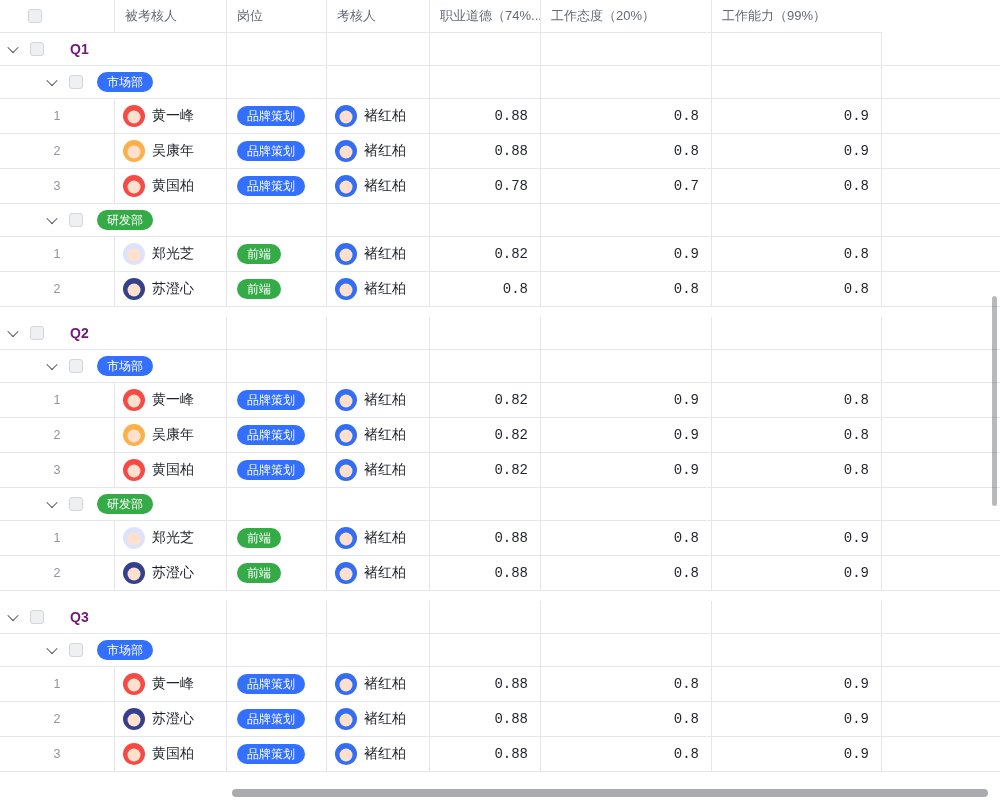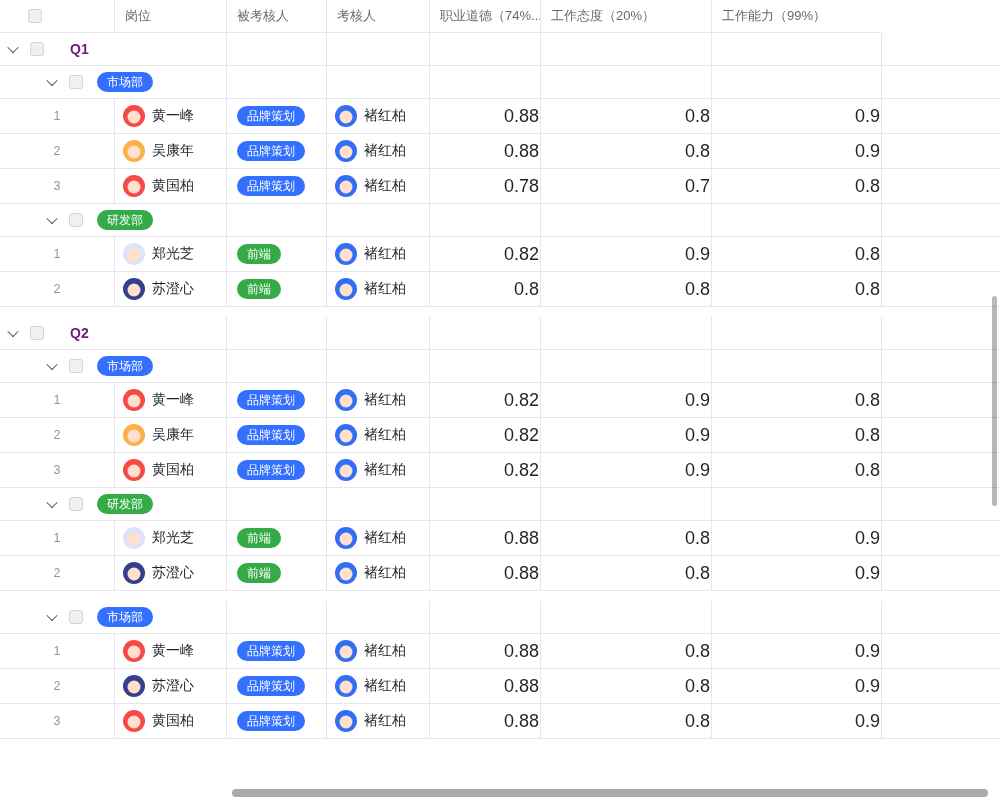--- a/index.html
+++ b/index.html
@@ -49,21 +49,21 @@
   .person-cell { padding-left: 8px; }
   .avatar {
     width: 22px; height: 22px; border-radius: 50%; flex: none;
     position: relative; overflow: hidden; margin-right: 7px;
   }
   .avatar-face {
     position: absolute; width: 13px; height: 13px; border-radius: 50%;
     background: #ffe0cc; left: 50%; top: 56%; transform: translate(-50%,-50%);
   }
   .person-name { font-size: 14px; color: #1f2329; }
-  .num-cell { justify-content: flex-end; padding-right: 1px; font-size: 18px; }
+  .num-cell { justify-content: flex-end; padding-right: 12px; font-size: 14px; font-family: Liberation Mono, monospace; }
   .group-gap { height: 10px; background: #ffffff; }
   .footer-row .cell { border-bottom: none; color: #4d7c0f; font-size: 19px; margin-top: 28px; }
   .footer-count-cell { padding-left: 45px; }
   .vscroll {
     position: absolute; right: 3px; top: 296px; width: 5px; height: 210px;
     background: rgba(50,54,62,0.35); border-radius: 3px;
   }
   .hscroll {
     position: absolute; left: 232px; bottom: 3px; width: 756px; height: 8px;
     background: rgba(50,54,62,0.42); border-radius: 4px;
@@ -71,22 +71,22 @@
 </style>
 </head>
 <body>
 
 <div class="grid">
 
   <div class="row h33 header-row">
     <div class="cell lead-cell">
       <span class="checkbox"></span>
     </div>
+    <div class="cell">被考核人</div>
     <div class="cell">岗位</div>
-    <div class="cell">被考核人</div>
     <div class="cell">考核人</div>
     <div class="cell">职业道德（74%...</div>
     <div class="cell">工作态度（20%）</div>
     <div class="cell">工作能力（99%）</div>
   </div>
 
   <div id="grid-body">
       <section class="group-section">
         <div class="row h33">
           <div class="cell span2">
@@ -386,20 +386,33 @@
           </div>
           <div class="cell num-cell">0.88</div>
           <div class="cell num-cell">0.8</div>
           <div class="cell num-cell">0.9</div>
           <div class="cell num-cell"></div>
         </div>
       </section>
       <div class="group-gap"></div>
       <section class="group-section">
         <div class="row h33">
+          <div class="cell span2">
+            <span class="chevron"></span>
+            <span class="checkbox"></span>
+            <span class="group-label">Q3</span>
+          </div>
+          <div class="cell"></div>
+          <div class="cell"></div>
+          <div class="cell"></div>
+          <div class="cell"></div>
+          <div class="cell"></div>
+          <div class="cell"></div>
+        </div>
+        <div class="row h33">
           <div class="cell span2 sub">
             <span class="chevron"></span>
             <span class="checkbox"></span>
             <span class="tag" style="background: rgb(51, 112, 255);">市场部</span>
           </div>
           <div class="cell"></div>
           <div class="cell"></div>
           <div class="cell"></div>
           <div class="cell"></div>
           <div class="cell"></div>

